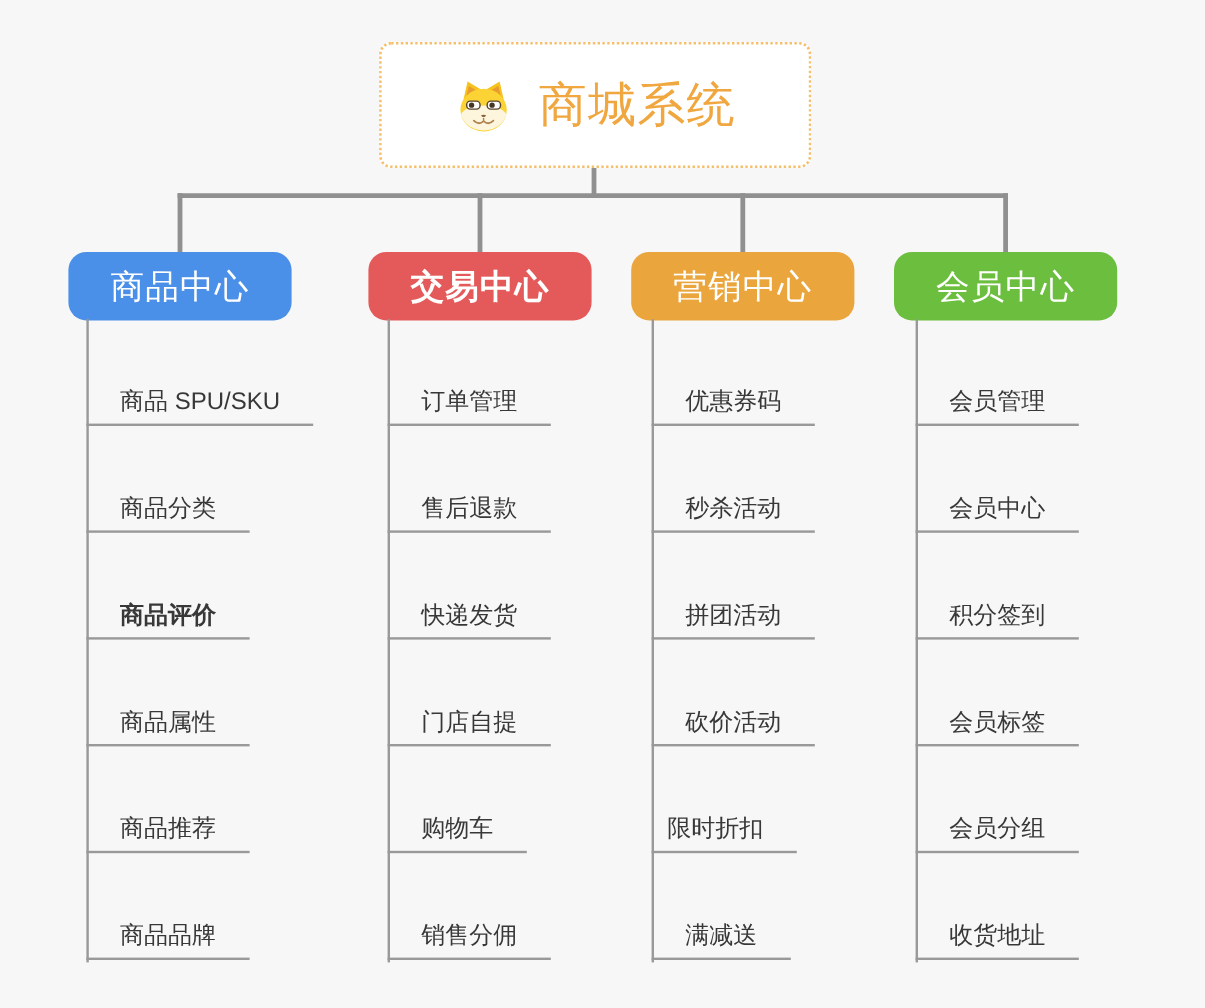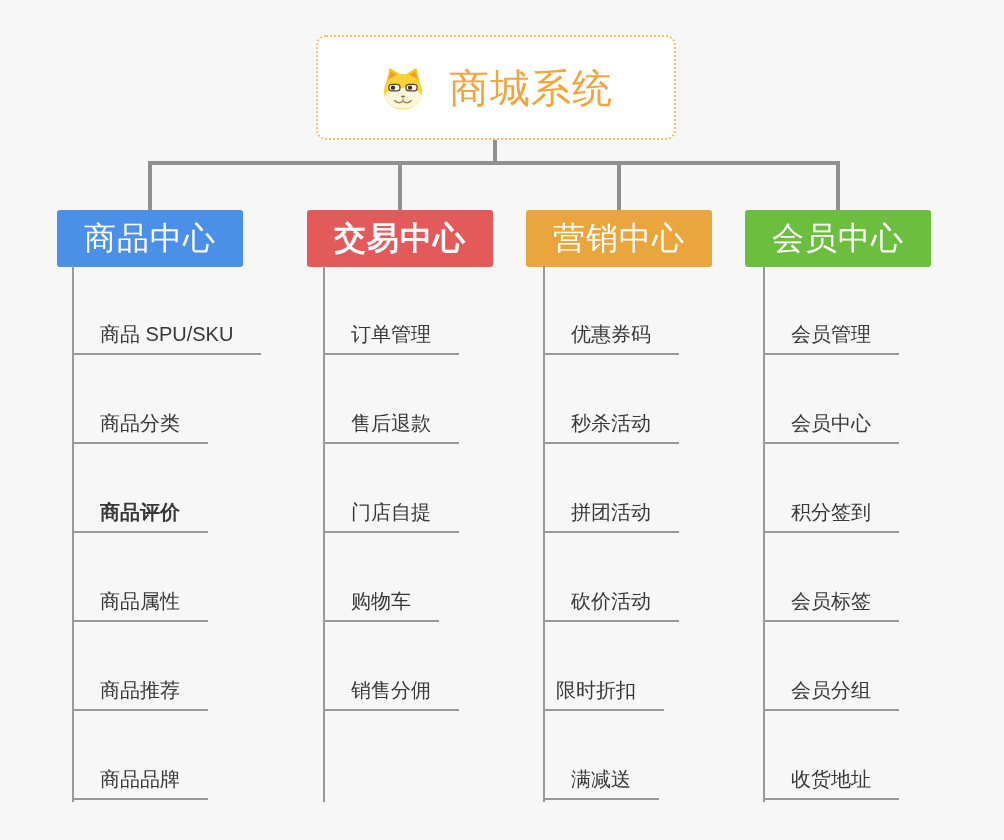--- a/index.html
+++ b/index.html
@@ -41,26 +41,26 @@
     letter-spacing:1px;
   }
   .dog-icon{
     width:48px;height:46px;
     display:inline-flex;
   }
   .branch-node{
     position:absolute;
     top:210px;
     width:186px;height:57px;
-    border-radius:3px;
+    border-radius:15px;
     display:flex;
     align-items:center;
     justify-content:center;
     color:#ffffff;
-    font-size:32px;
+    font-size:28px;
     font-weight:400;
     letter-spacing:1px;
     cursor:pointer;
     text-align:right;
   }
   .leaf-column{
     position:absolute;
     top:266px;
     width:280px;
   }
@@ -146,20 +146,23 @@
       <div class="branch-node" style="left: 307px; background: rgb(228, 90, 90); font-weight: bold;">交易中心</div>
       <div class="leaf-column" style="left: 323px;">
         <div class="col-line" style="background: rgb(153, 153, 153);"></div>
         <div class="leaf-row">
           <div class="leaf-node" style="border-bottom-color: rgb(153, 153, 153); color: rgb(56, 56, 56);">订单管理</div>
         </div>
         <div class="leaf-row">
           <div class="leaf-node" style="border-bottom-color: rgb(153, 153, 153); color: rgb(56, 56, 56);">售后退款</div>
         </div>
         <div class="leaf-row">
+          <div class="leaf-node" style="border-bottom-color: rgb(153, 153, 153); color: rgb(56, 56, 56);">快递发货</div>
+        </div>
+        <div class="leaf-row">
           <div class="leaf-node" style="border-bottom-color: rgb(153, 153, 153); color: rgb(56, 56, 56);">门店自提</div>
         </div>
         <div class="leaf-row">
           <div class="leaf-node" style="border-bottom-color: rgb(153, 153, 153); color: rgb(56, 56, 56);">购物车</div>
         </div>
         <div class="leaf-row">
           <div class="leaf-node" style="border-bottom-color: rgb(153, 153, 153); color: rgb(56, 56, 56);">销售分佣</div>
         </div>
       </div>
       <div class="branch-node" style="left: 526px; background: rgb(234, 166, 61);">营销中心</div>

